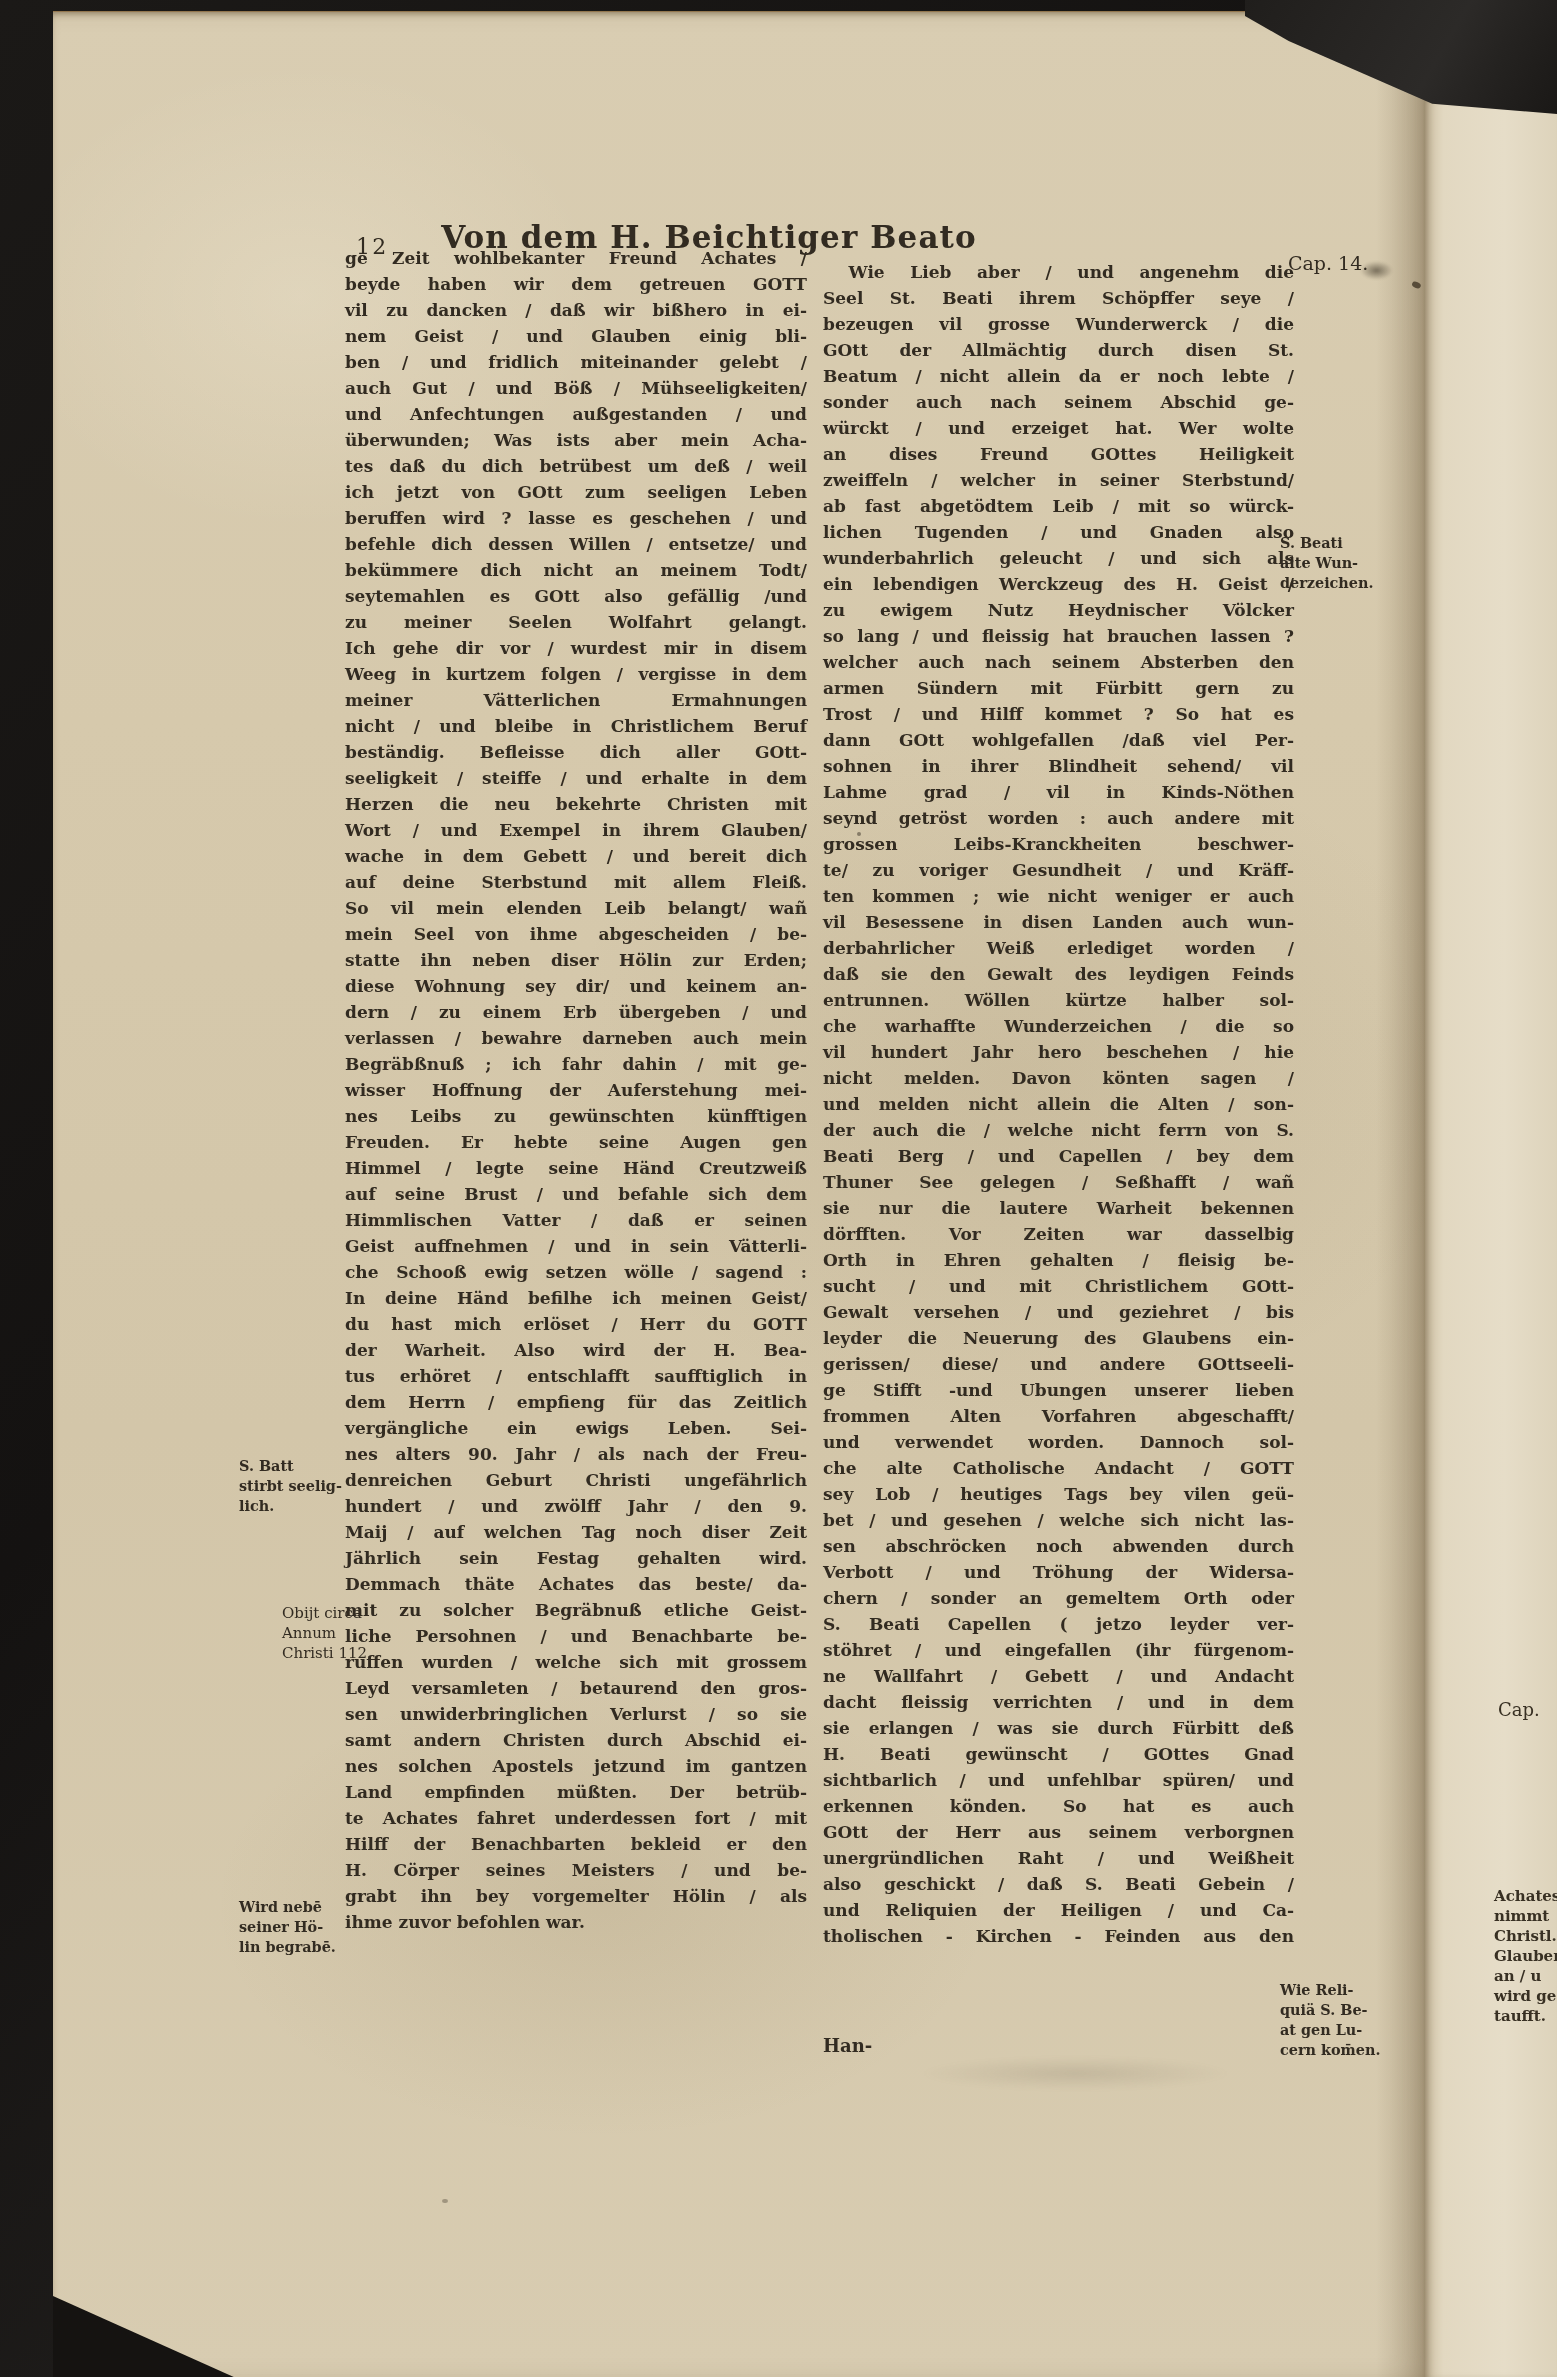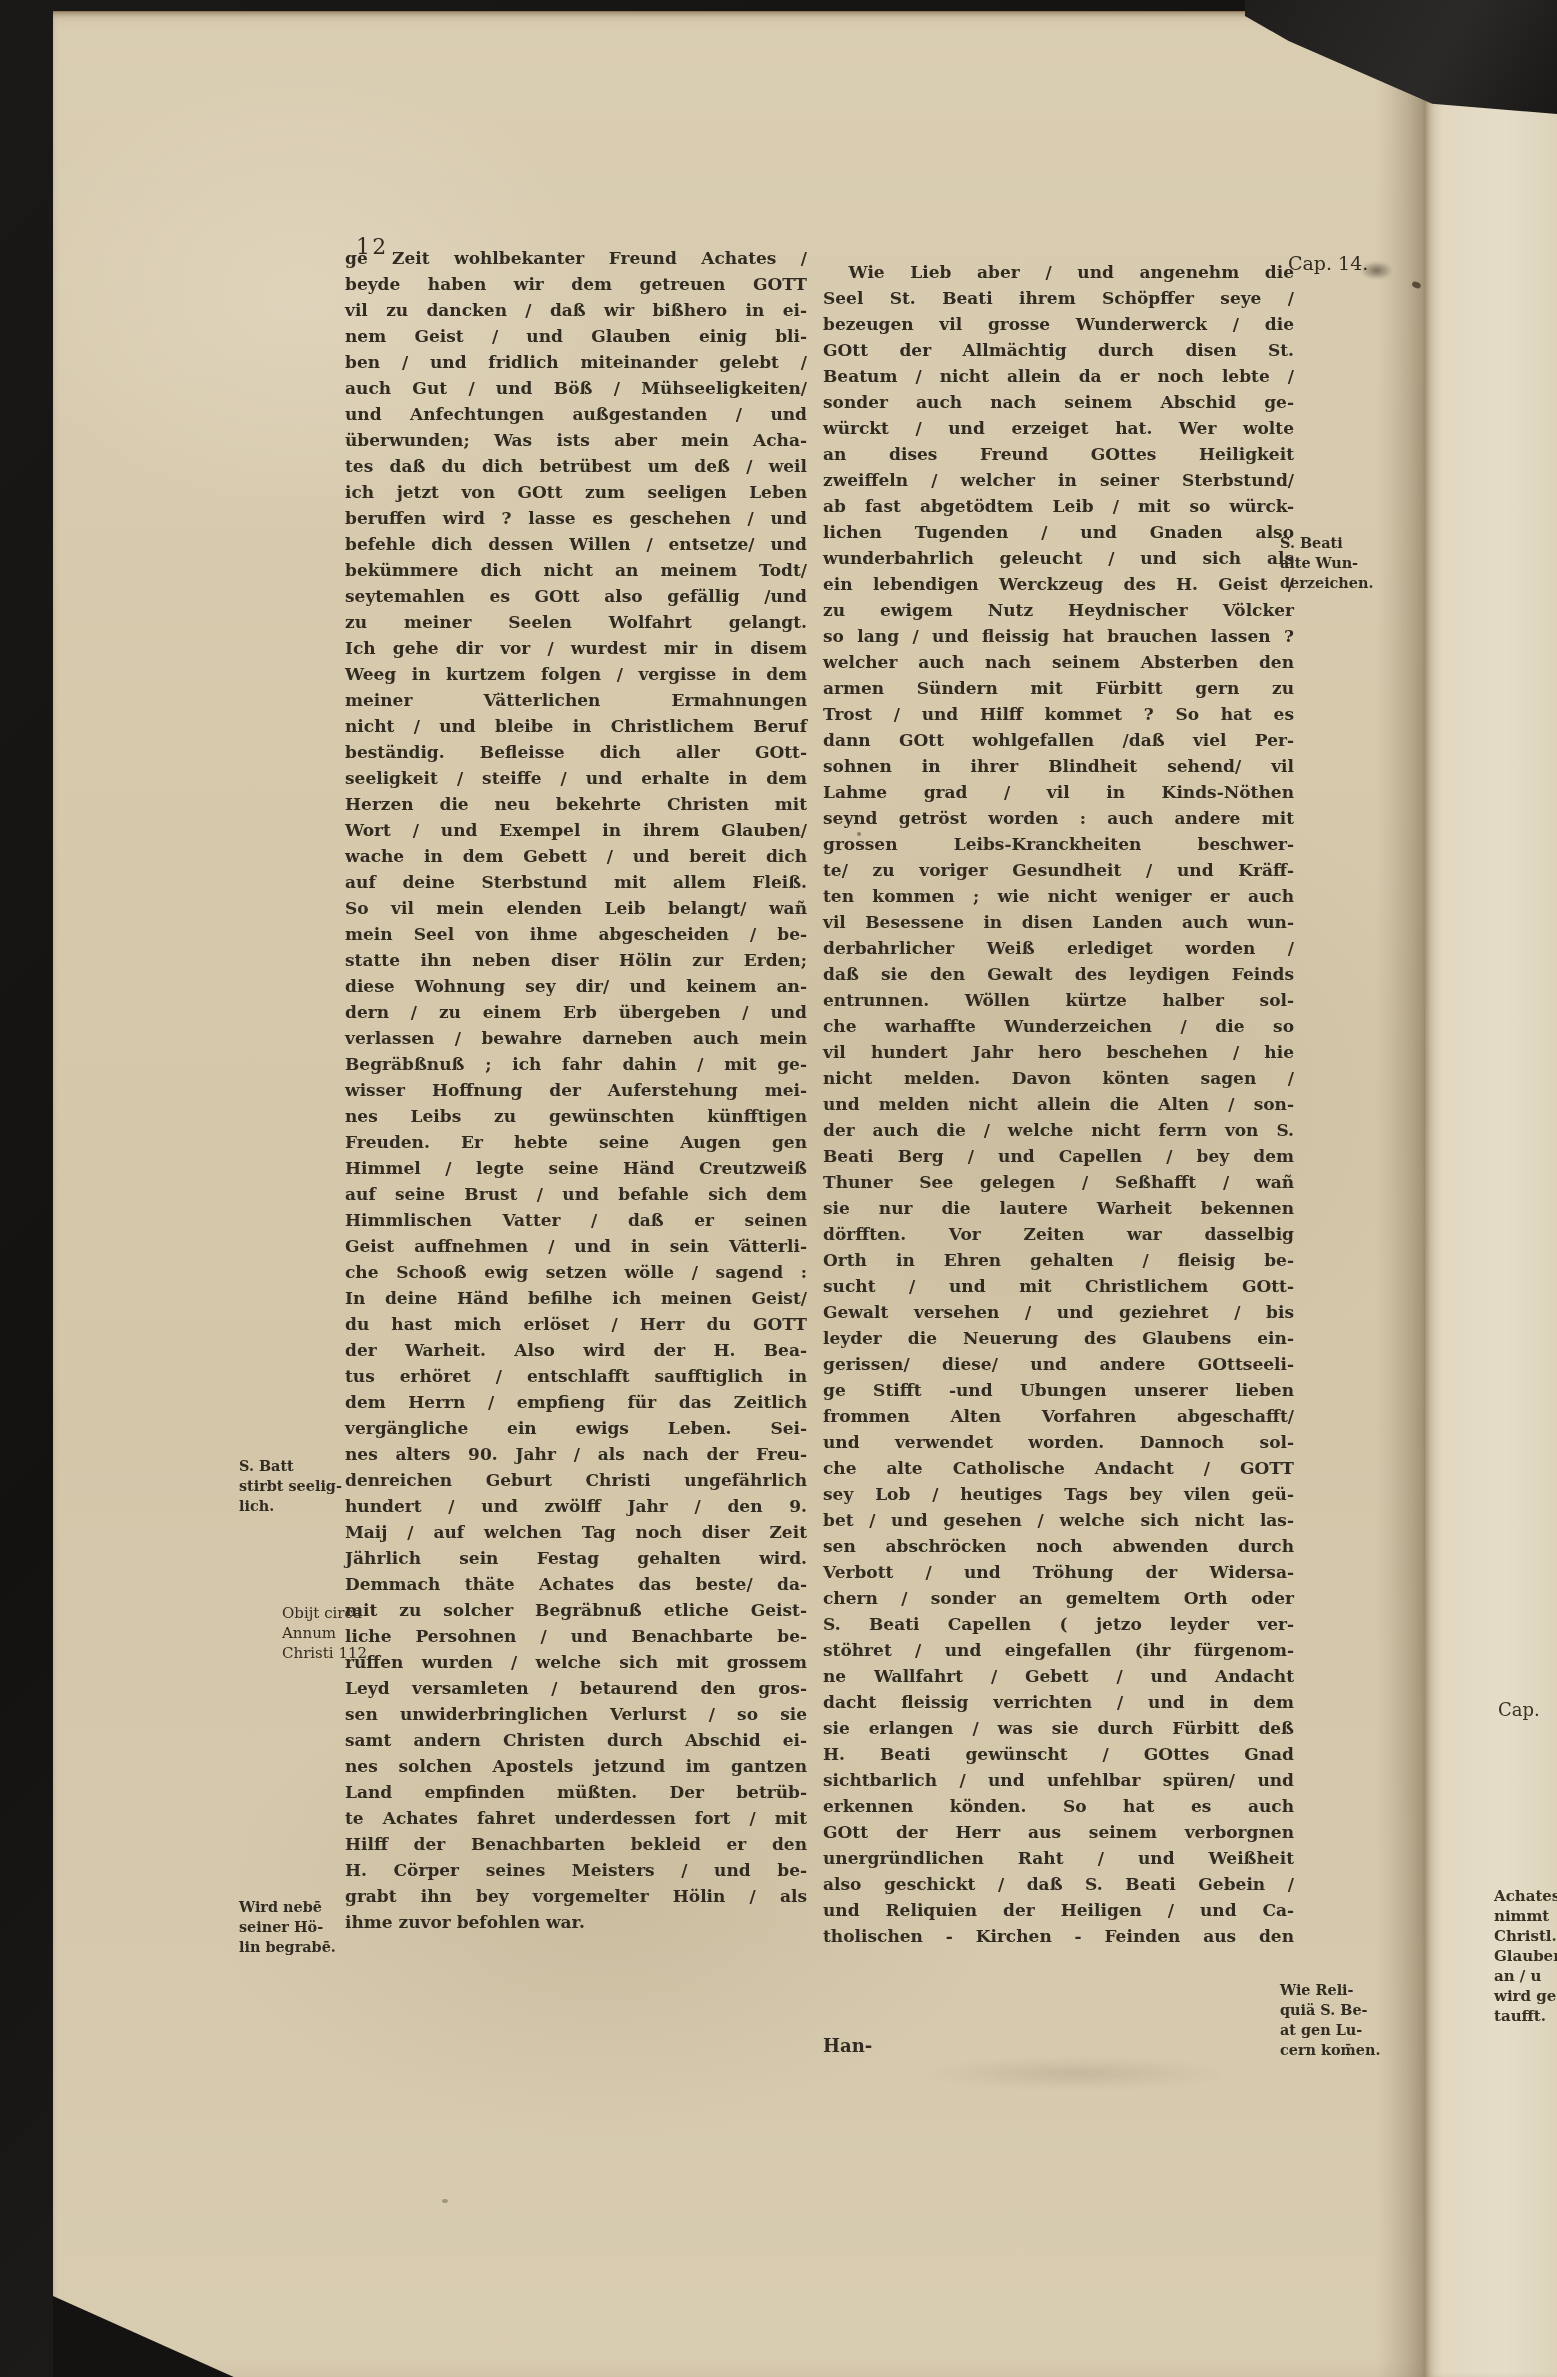--- a/index.html
+++ b/index.html
@@ -77,20 +77,21 @@
   .ghost{position:absolute;left:867px;top:2045px;width:311px;height:33px;border-radius:16.7px;
     background:radial-gradient(ellipse,rgba(110,100,80,.18),rgba(0,0,0,0) 70%);filter:blur(2.2px);}
 </style>
 </head>
 <body>
 
 <div class="backdrop">
 
   <div class="page-main">
     <span class="pagenum">12</span>
+    <div class="title fraktur">Von dem H. Beichtiger Beato</div>
     <span class="caplabel antiqua">Cap. 14.</span>
 
     <div class="col col-left fraktur">
         <div class="tline">ge Zeit wohlbekanter Freund Achates /</div>
         <div class="tline">beyde haben wir dem getreuen GOTT</div>
         <div class="tline">vil zu dancken / daß wir bißhero in ei-</div>
         <div class="tline">nem Geist / und Glauben einig bli-</div>
         <div class="tline">ben / und fridlich miteinander gelebt /</div>
         <div class="tline">auch Gut / und Böß / Mühseeligkeiten/</div>
         <div class="tline">und Anfechtungen außgestanden / und</div>

